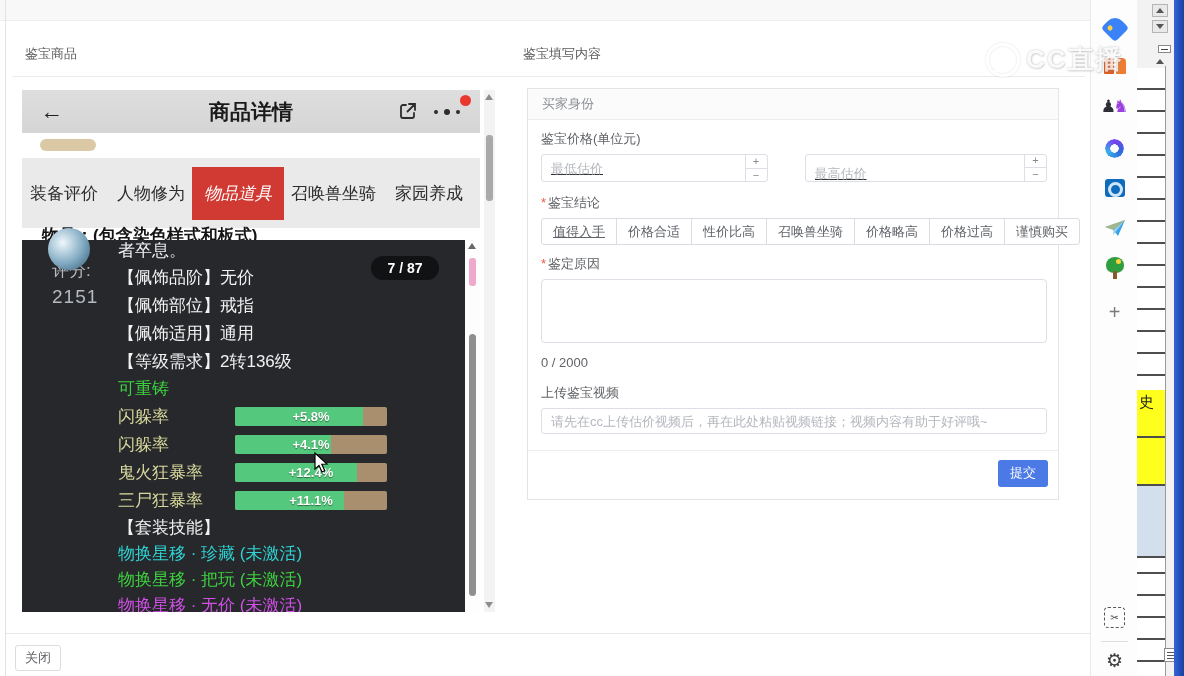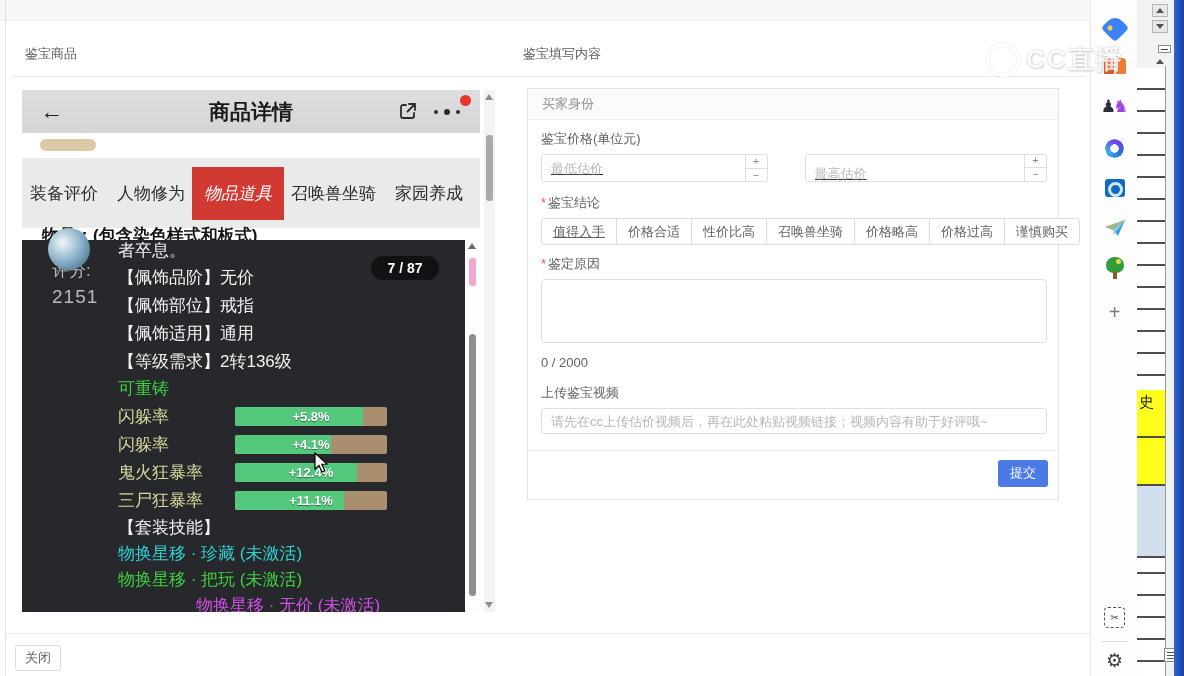--- a/index.html
+++ b/index.html
@@ -218,21 +218,21 @@
                 <span class="stat-bar">
                   <span class="stat-fill" style="width: 72%;"></span>
                   <span class="stat-val">+11.1%</span>
                 </span>
               </div>
             </div>
           <div class="g-line set-h">【套装技能】</div>
           <div>
               <div class="skill-line" style="color: rgb(47, 211, 211);">物换星移 · 珍藏 (未激活)</div>
               <div class="skill-line" style="color: rgb(62, 209, 62);">物换星移 · 把玩 (未激活)</div>
-              <div class="skill-line" style="color: rgb(210, 79, 232); text-align: center;">物换星移 · 无价 (未激活)</div>
+              <div class="skill-line" style="color: rgb(210, 79, 232);">物换星移 · 无价 (未激活)</div>
             </div>
         </div>
         <div class="pager">7 / 87</div>
       </div>
 
       <div class="m-scroll">
         <span class="up"></span>
         <div class="pink-mark"></div>
         <div class="thumb"></div>
       </div>

